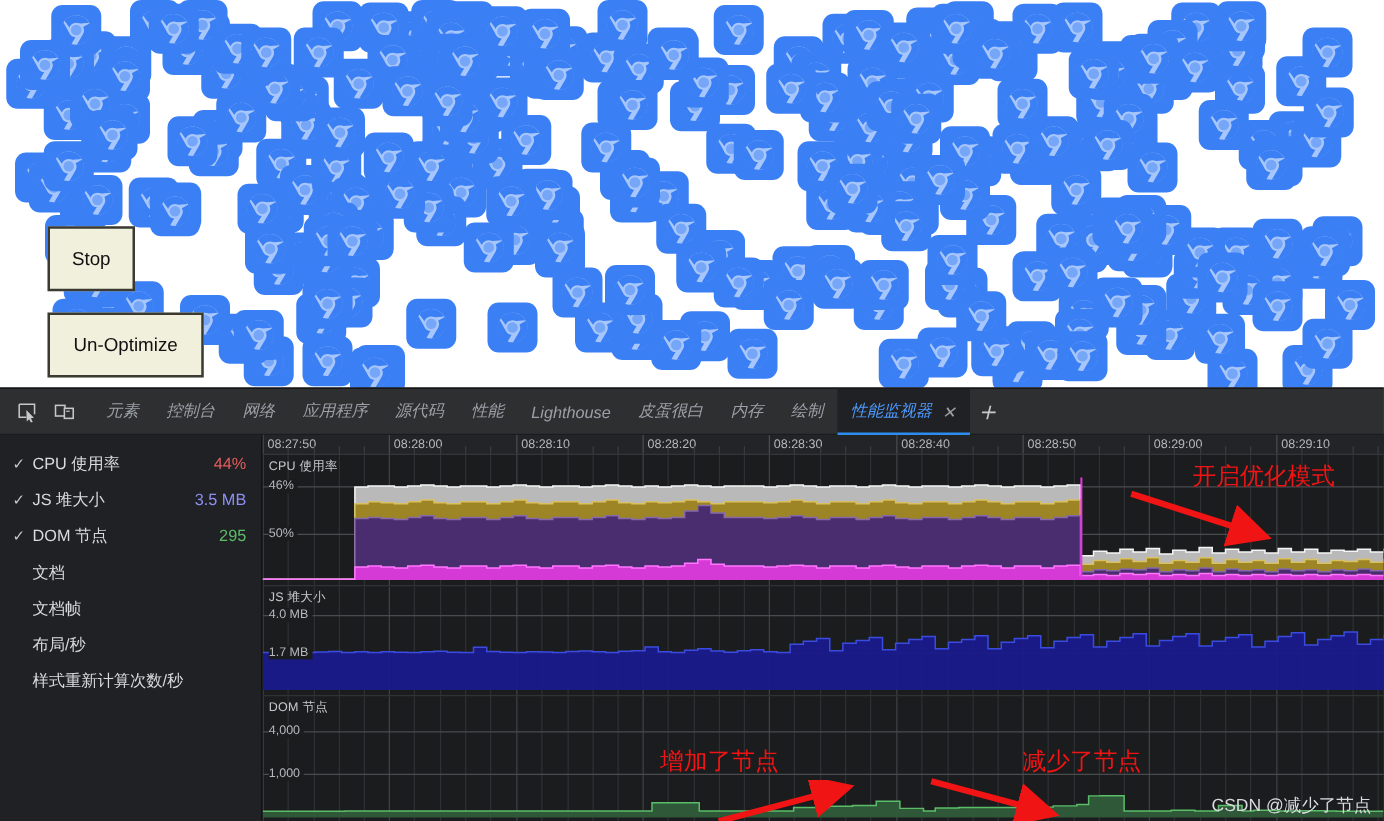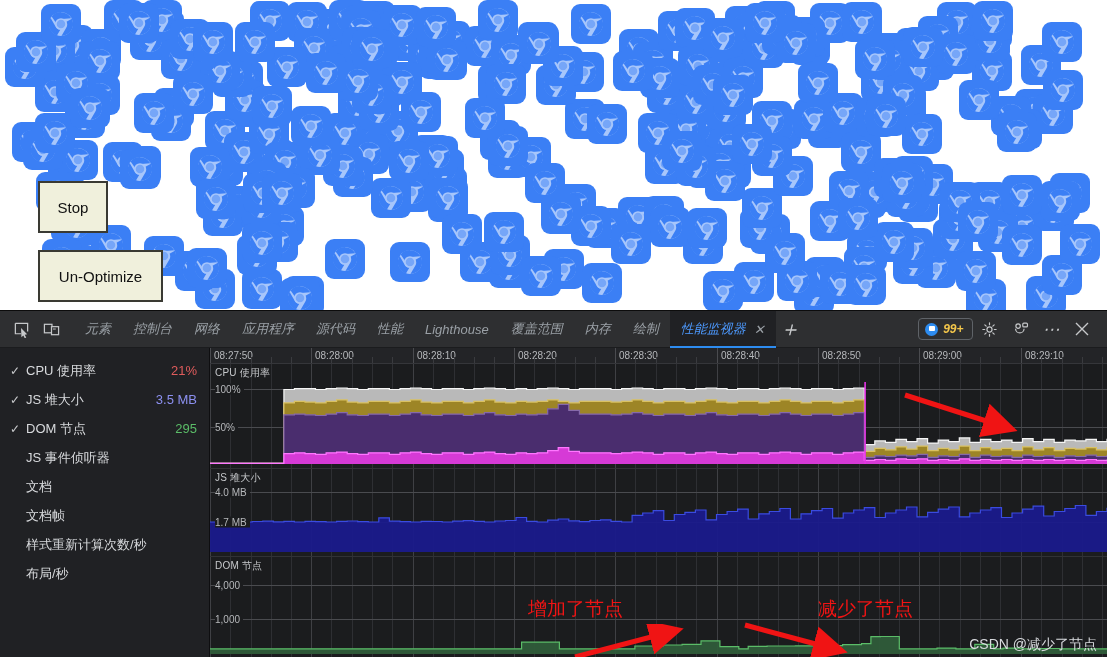--- a/index.html
+++ b/index.html
@@ -3190,103 +3190,73 @@
         <div class="panel-tab">
           <span>源代码</span>
         </div>
         <div class="panel-tab">
           <span>性能</span>
         </div>
         <div class="panel-tab latin">
           <span>Lighthouse</span>
         </div>
         <div class="panel-tab">
-          <span>覆盖范围</span>
+          <span>皮蛋很白</span>
         </div>
         <div class="panel-tab">
           <span>内存</span>
         </div>
         <div class="panel-tab">
           <span>绘制</span>
         </div>
         <div class="panel-tab active">
           <span>性能监视器</span>
           <span class="tab-close">✕</span>
         </div>
       </div>
     <div class="tb-plus">＋</div>
 
-    <div class="tb-right">
-      <div id="issues-badge">
-        <span class="icon-blue"></span>
-        <span class="cnt">99+</span>
-      </div>
-      <div class="tb-icon">
-        <svg width="17" height="17" viewBox="0 0 20 20" fill="none">
-          <circle cx="10" cy="10" r="3" stroke="#c6c8ca" stroke-width="1.4"></circle>
-          <path d="M10 2.2v2.2M10 15.6v2.2M2.2 10h2.2M15.6 10h2.2M4.5 4.5l1.6 1.6M13.9 13.9l1.6 1.6M15.5 4.5l-1.6 1.6M6.1 13.9l-1.6 1.6" stroke="#c6c8ca" stroke-width="1.4" stroke-linecap="round"></path>
-        </svg>
-      </div>
-      <div class="tb-icon">
-        <svg width="17" height="17" viewBox="0 0 20 20" fill="none">
-          <path d="M3 9a5 5 0 0 0 10 0" stroke="#c6c8ca" stroke-width="1.4" fill="none"></path>
-          <circle cx="6" cy="6" r="2.6" stroke="#c6c8ca" stroke-width="1.4"></circle>
-          <rect x="11.5" y="2.5" width="5.5" height="4.5" rx="1.2" stroke="#c6c8ca" stroke-width="1.4"></rect>
-        </svg>
-      </div>
-      <div class="tb-dots">⋯</div>
-      <div class="tb-icon">
-        <svg width="16" height="16" viewBox="0 0 16 16">
-          <path d="M2 2l12 12M14 2L2 14" stroke="#c6c8ca" stroke-width="1.4"></path>
-        </svg>
-      </div>
-    </div>
   </div>
 
   <div id="dt-body">
 
     <div id="metrics-sidebar">
         <div class="metric-row">
           <span class="metric-check">✓</span>
           <span class="metric-label">CPU 使用率</span>
-          <span class="metric-value" style="color: rgb(224, 92, 92);">21%</span>
+          <span class="metric-value" style="color: rgb(224, 92, 92);">44%</span>
         </div>
         <div class="metric-row">
           <span class="metric-check">✓</span>
           <span class="metric-label">JS 堆大小</span>
           <span class="metric-value" style="color: rgb(140, 144, 240);">3.5 MB</span>
         </div>
         <div class="metric-row">
           <span class="metric-check">✓</span>
           <span class="metric-label">DOM 节点</span>
           <span class="metric-value" style="color: rgb(91, 189, 104);">295</span>
         </div>
         <div class="metric-row">
           <span class="metric-check"></span>
-          <span class="metric-label">JS 事件侦听器</span>
-          <span class="metric-value"></span>
-        </div>
-        <div class="metric-row">
-          <span class="metric-check"></span>
           <span class="metric-label">文档</span>
           <span class="metric-value"></span>
         </div>
         <div class="metric-row">
           <span class="metric-check"></span>
           <span class="metric-label">文档帧</span>
           <span class="metric-value"></span>
         </div>
         <div class="metric-row">
           <span class="metric-check"></span>
-          <span class="metric-label">样式重新计算次数/秒</span>
+          <span class="metric-label">布局/秒</span>
           <span class="metric-value"></span>
         </div>
         <div class="metric-row">
           <span class="metric-check"></span>
-          <span class="metric-label">布局/秒</span>
+          <span class="metric-label">样式重新计算次数/秒</span>
           <span class="metric-value"></span>
         </div>
       </div>
 
     <div id="charts">
       <div id="timeline-ruler">
           <div class="tick-major" style="left:0px"></div>
           <div class="tick-label" style="left:0px">08:27:50</div>
           <div class="tick-minor" style="left:20px"></div>
           <div class="tick-minor" style="left:41px"></div>
@@ -3383,21 +3353,21 @@
           <div class="vgrid" style="left:750px"></div>
           <div class="vgrid" style="left:770px"></div>
           <div class="vgrid" style="left:790px"></div>
           <div class="vgrid major" style="left:811px"></div>
           <div class="vgrid" style="left:831px"></div>
           <div class="vgrid" style="left:852px"></div>
           <div class="vgrid" style="left:872px"></div>
           <div class="vgrid" style="left:892px"></div>
         <div class="pane-title">CPU 使用率</div>
       <div class="grid-line" style="top: 25.4545px;"></div>
-          <div class="grid-label" style="top: 25.4545px; background: rgb(27, 28, 30); padding-right: 3px; z-index: 6;">100%</div>
+          <div class="grid-label" style="top: 25.4545px; background: rgb(27, 28, 30); padding-right: 3px; z-index: 6;">46%</div>
           <div class="grid-line" style="top: 62.7273px;"></div>
           <div class="grid-label" style="top: 62.7273px; background: rgb(27, 28, 30); padding-right: 3px; z-index: 6;">50%</div>
           <svg class="chart-svg" width="897" height="104">
             <g transform="translate(0,18)">
               <path d="M0,81.3 L10.6,81.3 L10.6,81.3 L21.1,81.3 L21.1,81.3 L31.7,81.3 L31.7,81.3 L42.2,81.3 L42.2,81.3 L52.8,81.3 L52.8,81.3 L63.3,81.3 L63.3,81.3 L73.9,81.3 L73.9,7.5 L84.4,7.5 L84.4,6.7 L95.0,6.7 L95.0,6.7 L105.5,6.7 L105.5,7.5 L116.1,7.5 L116.1,6.7 L126.6,6.7 L126.6,6.0 L137.2,6.0 L137.2,6.7 L147.7,6.7 L147.7,7.5 L158.3,7.5 L158.3,6.7 L168.8,6.7 L168.8,6.7 L179.4,6.7 L179.4,7.5 L190.0,7.5 L190.0,6.7 L200.5,6.7 L200.5,6.0 L211.1,6.0 L211.1,6.7 L221.6,6.7 L221.6,7.5 L232.2,7.5 L232.2,6.7 L242.7,6.7 L242.7,6.7 L253.3,6.7 L253.3,7.5 L263.8,7.5 L263.8,6.7 L274.4,6.7 L274.4,6.0 L284.9,6.0 L284.9,6.7 L295.5,6.7 L295.5,7.5 L306.0,7.5 L306.0,6.7 L316.6,6.7 L316.6,7.5 L327.1,7.5 L327.1,6.7 L337.7,6.7 L337.7,6.0 L348.2,6.0 L348.2,6.7 L358.8,6.7 L358.8,7.5 L369.4,7.5 L369.4,6.7 L379.9,6.7 L379.9,6.7 L390.5,6.7 L390.5,6.7 L401.0,6.7 L401.0,7.5 L411.6,7.5 L411.6,6.7 L422.1,6.7 L422.1,6.0 L432.7,6.0 L432.7,6.7 L443.2,6.7 L443.2,7.5 L453.8,7.5 L453.8,6.7 L464.3,6.7 L464.3,6.7 L474.9,6.7 L474.9,7.5 L485.4,7.5 L485.4,6.7 L496.0,6.7 L496.0,6.0 L506.5,6.0 L506.5,6.7 L517.1,6.7 L517.1,7.5 L527.6,7.5 L527.6,6.7 L538.2,6.7 L538.2,6.7 L548.8,6.7 L548.8,7.5 L559.3,7.5 L559.3,6.7 L569.9,6.7 L569.9,6.0 L580.4,6.0 L580.4,6.7 L591.0,6.7 L591.0,7.5 L601.5,7.5 L601.5,6.7 L612.1,6.7 L612.1,6.7 L622.6,6.7 L622.6,7.5 L633.2,7.5 L633.2,6.7 L643.7,6.7 L643.7,6.0 L654.3,6.0 L654.3,62.6 L664.8,62.6 L664.8,58.9 L675.4,58.9 L675.4,60.4 L685.9,60.4 L685.9,57.4 L696.5,57.4 L696.5,59.6 L707.0,59.6 L707.0,56.7 L717.6,56.7 L717.6,61.1 L728.2,61.1 L728.2,58.1 L738.7,58.1 L738.7,59.6 L749.3,59.6 L749.3,55.9 L759.8,55.9 L759.8,60.4 L770.4,60.4 L770.4,57.4 L780.9,57.4 L780.9,59.6 L791.5,59.6 L791.5,58.1 L802.0,58.1 L802.0,60.4 L812.6,60.4 L812.6,56.7 L823.1,56.7 L823.1,59.6 L833.7,59.6 L833.7,57.4 L844.2,57.4 L844.2,60.4 L854.8,60.4 L854.8,58.1 L865.3,58.1 L865.3,58.9 L875.9,58.9 L875.9,57.4 L886.4,57.4 L886.4,59.6 L897.0,59.6 L897.0,56.7 L897,82 L0,82 Z" fill="#b9b9b9" fill-opacity="1"></path>
               <path d="M0,81.3 L10.6,81.3 L10.6,81.3 L21.1,81.3 L21.1,81.3 L31.7,81.3 L31.7,81.3 L42.2,81.3 L42.2,81.3 L52.8,81.3 L52.8,81.3 L63.3,81.3 L63.3,81.3 L73.9,81.3 L73.9,7.5 L84.4,7.5 L84.4,6.7 L95.0,6.7 L95.0,6.7 L105.5,6.7 L105.5,7.5 L116.1,7.5 L116.1,6.7 L126.6,6.7 L126.6,6.0 L137.2,6.0 L137.2,6.7 L147.7,6.7 L147.7,7.5 L158.3,7.5 L158.3,6.7 L168.8,6.7 L168.8,6.7 L179.4,6.7 L179.4,7.5 L190.0,7.5 L190.0,6.7 L200.5,6.7 L200.5,6.0 L211.1,6.0 L211.1,6.7 L221.6,6.7 L221.6,7.5 L232.2,7.5 L232.2,6.7 L242.7,6.7 L242.7,6.7 L253.3,6.7 L253.3,7.5 L263.8,7.5 L263.8,6.7 L274.4,6.7 L274.4,6.0 L284.9,6.0 L284.9,6.7 L295.5,6.7 L295.5,7.5 L306.0,7.5 L306.0,6.7 L316.6,6.7 L316.6,7.5 L327.1,7.5 L327.1,6.7 L337.7,6.7 L337.7,6.0 L348.2,6.0 L348.2,6.7 L358.8,6.7 L358.8,7.5 L369.4,7.5 L369.4,6.7 L379.9,6.7 L379.9,6.7 L390.5,6.7 L390.5,6.7 L401.0,6.7 L401.0,7.5 L411.6,7.5 L411.6,6.7 L422.1,6.7 L422.1,6.0 L432.7,6.0 L432.7,6.7 L443.2,6.7 L443.2,7.5 L453.8,7.5 L453.8,6.7 L464.3,6.7 L464.3,6.7 L474.9,6.7 L474.9,7.5 L485.4,7.5 L485.4,6.7 L496.0,6.7 L496.0,6.0 L506.5,6.0 L506.5,6.7 L517.1,6.7 L517.1,7.5 L527.6,7.5 L527.6,6.7 L538.2,6.7 L538.2,6.7 L548.8,6.7 L548.8,7.5 L559.3,7.5 L559.3,6.7 L569.9,6.7 L569.9,6.0 L580.4,6.0 L580.4,6.7 L591.0,6.7 L591.0,7.5 L601.5,7.5 L601.5,6.7 L612.1,6.7 L612.1,6.7 L622.6,6.7 L622.6,7.5 L633.2,7.5 L633.2,6.7 L643.7,6.7 L643.7,6.0 L654.3,6.0 L654.3,62.6 L664.8,62.6 L664.8,58.9 L675.4,58.9 L675.4,60.4 L685.9,60.4 L685.9,57.4 L696.5,57.4 L696.5,59.6 L707.0,59.6 L707.0,56.7 L717.6,56.7 L717.6,61.1 L728.2,61.1 L728.2,58.1 L738.7,58.1 L738.7,59.6 L749.3,59.6 L749.3,55.9 L759.8,55.9 L759.8,60.4 L770.4,60.4 L770.4,57.4 L780.9,57.4 L780.9,59.6 L791.5,59.6 L791.5,58.1 L802.0,58.1 L802.0,60.4 L812.6,60.4 L812.6,56.7 L823.1,56.7 L823.1,59.6 L833.7,59.6 L833.7,57.4 L844.2,57.4 L844.2,60.4 L854.8,60.4 L854.8,58.1 L865.3,58.1 L865.3,58.9 L875.9,58.9 L875.9,57.4 L886.4,57.4 L886.4,59.6 L897.0,59.6 L897.0,56.7" fill="none" stroke="rgb(245,245,245)" stroke-width="1.2"></path>
               <path d="M0,81.3 L10.6,81.3 L10.6,81.3 L21.1,81.3 L21.1,81.3 L31.7,81.3 L31.7,81.3 L42.2,81.3 L42.2,81.3 L52.8,81.3 L52.8,81.3 L63.3,81.3 L63.3,81.3 L73.9,81.3 L73.9,20.9 L84.4,20.9 L84.4,19.4 L95.0,19.4 L95.0,20.1 L105.5,20.1 L105.5,20.9 L116.1,20.9 L116.1,19.4 L126.6,19.4 L126.6,17.9 L137.2,17.9 L137.2,20.1 L147.7,20.1 L147.7,20.9 L158.3,20.9 L158.3,19.4 L168.8,19.4 L168.8,19.4 L179.4,19.4 L179.4,20.9 L190.0,20.9 L190.0,19.4 L200.5,19.4 L200.5,17.9 L211.1,17.9 L211.1,20.1 L221.6,20.1 L221.6,20.9 L232.2,20.9 L232.2,19.4 L242.7,19.4 L242.7,19.4 L253.3,19.4 L253.3,20.9 L263.8,20.9 L263.8,19.4 L274.4,19.4 L274.4,17.9 L284.9,17.9 L284.9,20.1 L295.5,20.1 L295.5,20.9 L306.0,20.9 L306.0,19.4 L316.6,19.4 L316.6,20.1 L327.1,20.1 L327.1,19.4 L337.7,19.4 L337.7,17.9 L348.2,17.9 L348.2,19.4 L358.8,19.4 L358.8,20.9 L369.4,20.9 L369.4,19.4 L379.9,19.4 L379.9,19.4 L390.5,19.4 L390.5,19.4 L401.0,19.4 L401.0,20.1 L411.6,20.1 L411.6,19.4 L422.1,19.4 L422.1,17.9 L432.7,17.9 L432.7,19.4 L443.2,19.4 L443.2,20.9 L453.8,20.9 L453.8,19.4 L464.3,19.4 L464.3,19.4 L474.9,19.4 L474.9,20.9 L485.4,20.9 L485.4,19.4 L496.0,19.4 L496.0,17.9 L506.5,17.9 L506.5,20.1 L517.1,20.1 L517.1,20.9 L527.6,20.9 L527.6,19.4 L538.2,19.4 L538.2,19.4 L548.8,19.4 L548.8,20.9 L559.3,20.9 L559.3,19.4 L569.9,19.4 L569.9,17.9 L580.4,17.9 L580.4,19.4 L591.0,19.4 L591.0,20.9 L601.5,20.9 L601.5,19.4 L612.1,19.4 L612.1,19.4 L622.6,19.4 L622.6,20.9 L633.2,20.9 L633.2,19.4 L643.7,19.4 L643.7,17.9 L654.3,17.9 L654.3,69.3 L664.8,69.3 L664.8,66.3 L675.4,66.3 L675.4,67.8 L685.9,67.8 L685.9,64.9 L696.5,64.9 L696.5,67.1 L707.0,67.1 L707.0,64.1 L717.6,64.1 L717.6,68.6 L728.2,68.6 L728.2,66.3 L738.7,66.3 L738.7,67.8 L749.3,67.8 L749.3,64.1 L759.8,64.1 L759.8,68.6 L770.4,68.6 L770.4,65.6 L780.9,65.6 L780.9,67.8 L791.5,67.8 L791.5,66.3 L802.0,66.3 L802.0,68.6 L812.6,68.6 L812.6,64.9 L823.1,64.9 L823.1,67.8 L833.7,67.8 L833.7,65.6 L844.2,65.6 L844.2,68.6 L854.8,68.6 L854.8,66.3 L865.3,66.3 L865.3,67.1 L875.9,67.1 L875.9,65.6 L886.4,65.6 L886.4,67.8 L897.0,67.8 L897.0,64.9 L897,82 L0,82 Z" fill="#9d8526" fill-opacity="1"></path>
               <path d="M0,81.3 L10.6,81.3 L10.6,81.3 L21.1,81.3 L21.1,81.3 L31.7,81.3 L31.7,81.3 L42.2,81.3 L42.2,81.3 L52.8,81.3 L52.8,81.3 L63.3,81.3 L63.3,81.3 L73.9,81.3 L73.9,20.9 L84.4,20.9 L84.4,19.4 L95.0,19.4 L95.0,20.1 L105.5,20.1 L105.5,20.9 L116.1,20.9 L116.1,19.4 L126.6,19.4 L126.6,17.9 L137.2,17.9 L137.2,20.1 L147.7,20.1 L147.7,20.9 L158.3,20.9 L158.3,19.4 L168.8,19.4 L168.8,19.4 L179.4,19.4 L179.4,20.9 L190.0,20.9 L190.0,19.4 L200.5,19.4 L200.5,17.9 L211.1,17.9 L211.1,20.1 L221.6,20.1 L221.6,20.9 L232.2,20.9 L232.2,19.4 L242.7,19.4 L242.7,19.4 L253.3,19.4 L253.3,20.9 L263.8,20.9 L263.8,19.4 L274.4,19.4 L274.4,17.9 L284.9,17.9 L284.9,20.1 L295.5,20.1 L295.5,20.9 L306.0,20.9 L306.0,19.4 L316.6,19.4 L316.6,20.1 L327.1,20.1 L327.1,19.4 L337.7,19.4 L337.7,17.9 L348.2,17.9 L348.2,19.4 L358.8,19.4 L358.8,20.9 L369.4,20.9 L369.4,19.4 L379.9,19.4 L379.9,19.4 L390.5,19.4 L390.5,19.4 L401.0,19.4 L401.0,20.1 L411.6,20.1 L411.6,19.4 L422.1,19.4 L422.1,17.9 L432.7,17.9 L432.7,19.4 L443.2,19.4 L443.2,20.9 L453.8,20.9 L453.8,19.4 L464.3,19.4 L464.3,19.4 L474.9,19.4 L474.9,20.9 L485.4,20.9 L485.4,19.4 L496.0,19.4 L496.0,17.9 L506.5,17.9 L506.5,20.1 L517.1,20.1 L517.1,20.9 L527.6,20.9 L527.6,19.4 L538.2,19.4 L538.2,19.4 L548.8,19.4 L548.8,20.9 L559.3,20.9 L559.3,19.4 L569.9,19.4 L569.9,17.9 L580.4,17.9 L580.4,19.4 L591.0,19.4 L591.0,20.9 L601.5,20.9 L601.5,19.4 L612.1,19.4 L612.1,19.4 L622.6,19.4 L622.6,20.9 L633.2,20.9 L633.2,19.4 L643.7,19.4 L643.7,17.9 L654.3,17.9 L654.3,69.3 L664.8,69.3 L664.8,66.3 L675.4,66.3 L675.4,67.8 L685.9,67.8 L685.9,64.9 L696.5,64.9 L696.5,67.1 L707.0,67.1 L707.0,64.1 L717.6,64.1 L717.6,68.6 L728.2,68.6 L728.2,66.3 L738.7,66.3 L738.7,67.8 L749.3,67.8 L749.3,64.1 L759.8,64.1 L759.8,68.6 L770.4,68.6 L770.4,65.6 L780.9,65.6 L780.9,67.8 L791.5,67.8 L791.5,66.3 L802.0,66.3 L802.0,68.6 L812.6,68.6 L812.6,64.9 L823.1,64.9 L823.1,67.8 L833.7,67.8 L833.7,65.6 L844.2,65.6 L844.2,68.6 L854.8,68.6 L854.8,66.3 L865.3,66.3 L865.3,67.1 L875.9,67.1 L875.9,65.6 L886.4,65.6 L886.4,67.8 L897.0,67.8 L897.0,64.9" fill="none" stroke="rgb(217,193,98)" stroke-width="1.2"></path>
               <path d="M0,81.3 L10.6,81.3 L10.6,81.3 L21.1,81.3 L21.1,81.3 L31.7,81.3 L31.7,81.3 L42.2,81.3 L42.2,81.3 L52.8,81.3 L52.8,81.3 L63.3,81.3 L63.3,81.3 L73.9,81.3 L73.9,32.8 L84.4,32.8 L84.4,32.1 L95.0,32.1 L95.0,32.8 L105.5,32.8 L105.5,33.5 L116.1,33.5 L116.1,32.1 L126.6,32.1 L126.6,30.6 L137.2,30.6 L137.2,32.8 L147.7,32.8 L147.7,33.5 L158.3,33.5 L158.3,32.1 L168.8,32.1 L168.8,32.1 L179.4,32.1 L179.4,33.5 L190.0,33.5 L190.0,32.1 L200.5,32.1 L200.5,30.6 L211.1,30.6 L211.1,32.8 L221.6,32.8 L221.6,33.5 L232.2,33.5 L232.2,32.1 L242.7,32.1 L242.7,32.1 L253.3,32.1 L253.3,33.5 L263.8,33.5 L263.8,32.1 L274.4,32.1 L274.4,30.6 L284.9,30.6 L284.9,32.8 L295.5,32.8 L295.5,33.5 L306.0,33.5 L306.0,32.1 L316.6,32.1 L316.6,32.8 L327.1,32.8 L327.1,32.1 L337.7,32.1 L337.7,26.8 L348.2,26.8 L348.2,22.4 L358.8,22.4 L358.8,28.3 L369.4,28.3 L369.4,32.1 L379.9,32.1 L379.9,32.1 L390.5,32.1 L390.5,32.1 L401.0,32.1 L401.0,32.8 L411.6,32.8 L411.6,32.1 L422.1,32.1 L422.1,30.6 L432.7,30.6 L432.7,32.1 L443.2,32.1 L443.2,33.5 L453.8,33.5 L453.8,32.1 L464.3,32.1 L464.3,32.1 L474.9,32.1 L474.9,33.5 L485.4,33.5 L485.4,32.1 L496.0,32.1 L496.0,30.6 L506.5,30.6 L506.5,32.8 L517.1,32.8 L517.1,33.5 L527.6,33.5 L527.6,32.1 L538.2,32.1 L538.2,32.1 L548.8,32.1 L548.8,33.5 L559.3,33.5 L559.3,32.1 L569.9,32.1 L569.9,30.6 L580.4,30.6 L580.4,32.1 L591.0,32.1 L591.0,33.5 L601.5,33.5 L601.5,32.1 L612.1,32.1 L612.1,32.1 L622.6,32.1 L622.6,33.5 L633.2,33.5 L633.2,32.1 L643.7,32.1 L643.7,30.6 L654.3,30.6 L654.3,75.3 L664.8,75.3 L664.8,73.8 L675.4,73.8 L675.4,74.5 L685.9,74.5 L685.9,73.1 L696.5,73.1 L696.5,73.8 L707.0,73.8 L707.0,72.3 L717.6,72.3 L717.6,75.3 L728.2,75.3 L728.2,73.8 L738.7,73.8 L738.7,74.5 L749.3,74.5 L749.3,72.3 L759.8,72.3 L759.8,75.3 L770.4,75.3 L770.4,73.1 L780.9,73.1 L780.9,74.5 L791.5,74.5 L791.5,73.8 L802.0,73.8 L802.0,75.3 L812.6,75.3 L812.6,73.1 L823.1,73.1 L823.1,74.5 L833.7,74.5 L833.7,73.8 L844.2,73.8 L844.2,75.3 L854.8,75.3 L854.8,73.8 L865.3,73.8 L865.3,74.5 L875.9,74.5 L875.9,73.1 L886.4,73.1 L886.4,74.5 L897.0,74.5 L897.0,73.1 L897,82 L0,82 Z" fill="#4a2d6e" fill-opacity="1"></path>
               <path d="M0,81.3 L10.6,81.3 L10.6,81.3 L21.1,81.3 L21.1,81.3 L31.7,81.3 L31.7,81.3 L42.2,81.3 L42.2,81.3 L52.8,81.3 L52.8,81.3 L63.3,81.3 L63.3,81.3 L73.9,81.3 L73.9,32.8 L84.4,32.8 L84.4,32.1 L95.0,32.1 L95.0,32.8 L105.5,32.8 L105.5,33.5 L116.1,33.5 L116.1,32.1 L126.6,32.1 L126.6,30.6 L137.2,30.6 L137.2,32.8 L147.7,32.8 L147.7,33.5 L158.3,33.5 L158.3,32.1 L168.8,32.1 L168.8,32.1 L179.4,32.1 L179.4,33.5 L190.0,33.5 L190.0,32.1 L200.5,32.1 L200.5,30.6 L211.1,30.6 L211.1,32.8 L221.6,32.8 L221.6,33.5 L232.2,33.5 L232.2,32.1 L242.7,32.1 L242.7,32.1 L253.3,32.1 L253.3,33.5 L263.8,33.5 L263.8,32.1 L274.4,32.1 L274.4,30.6 L284.9,30.6 L284.9,32.8 L295.5,32.8 L295.5,33.5 L306.0,33.5 L306.0,32.1 L316.6,32.1 L316.6,32.8 L327.1,32.8 L327.1,32.1 L337.7,32.1 L337.7,26.8 L348.2,26.8 L348.2,22.4 L358.8,22.4 L358.8,28.3 L369.4,28.3 L369.4,32.1 L379.9,32.1 L379.9,32.1 L390.5,32.1 L390.5,32.1 L401.0,32.1 L401.0,32.8 L411.6,32.8 L411.6,32.1 L422.1,32.1 L422.1,30.6 L432.7,30.6 L432.7,32.1 L443.2,32.1 L443.2,33.5 L453.8,33.5 L453.8,32.1 L464.3,32.1 L464.3,32.1 L474.9,32.1 L474.9,33.5 L485.4,33.5 L485.4,32.1 L496.0,32.1 L496.0,30.6 L506.5,30.6 L506.5,32.8 L517.1,32.8 L517.1,33.5 L527.6,33.5 L527.6,32.1 L538.2,32.1 L538.2,32.1 L548.8,32.1 L548.8,33.5 L559.3,33.5 L559.3,32.1 L569.9,32.1 L569.9,30.6 L580.4,30.6 L580.4,32.1 L591.0,32.1 L591.0,33.5 L601.5,33.5 L601.5,32.1 L612.1,32.1 L612.1,32.1 L622.6,32.1 L622.6,33.5 L633.2,33.5 L633.2,32.1 L643.7,32.1 L643.7,30.6 L654.3,30.6 L654.3,75.3 L664.8,75.3 L664.8,73.8 L675.4,73.8 L675.4,74.5 L685.9,74.5 L685.9,73.1 L696.5,73.1 L696.5,73.8 L707.0,73.8 L707.0,72.3 L717.6,72.3 L717.6,75.3 L728.2,75.3 L728.2,73.8 L738.7,73.8 L738.7,74.5 L749.3,74.5 L749.3,72.3 L759.8,72.3 L759.8,75.3 L770.4,75.3 L770.4,73.1 L780.9,73.1 L780.9,74.5 L791.5,74.5 L791.5,73.8 L802.0,73.8 L802.0,75.3 L812.6,75.3 L812.6,73.1 L823.1,73.1 L823.1,74.5 L833.7,74.5 L833.7,73.8 L844.2,73.8 L844.2,75.3 L854.8,75.3 L854.8,73.8 L865.3,73.8 L865.3,74.5 L875.9,74.5 L875.9,73.1 L886.4,73.1 L886.4,74.5 L897.0,74.5 L897.0,73.1" fill="none" stroke="rgb(134,105,170)" stroke-width="1.2"></path>
@@ -3519,20 +3489,21 @@
           <div class="grid-line" style="top: 62.4167px;"></div>
           <div class="grid-label" style="top: 62.4167px; background: rgb(27, 28, 30); padding-right: 3px; z-index: 6;">1,000</div>
           <svg class="chart-svg" width="897" height="101">
             <g transform="translate(0,14)">
               <path d="M0,77.9 L9.4,77.9 L9.4,77.9 L18.9,77.9 L18.9,77.9 L28.3,77.9 L28.3,77.9 L37.8,77.9 L37.8,77.9 L47.2,77.9 L47.2,77.9 L56.7,77.9 L56.7,77.9 L66.1,77.9 L66.1,77.8 L75.5,77.8 L75.5,77.8 L85.0,77.8 L85.0,77.8 L94.4,77.8 L94.4,77.8 L103.9,77.8 L103.9,77.8 L113.3,77.8 L113.3,77.8 L122.7,77.8 L122.7,77.8 L132.2,77.8 L132.2,77.8 L141.6,77.8 L141.6,77.8 L151.1,77.8 L151.1,77.8 L160.5,77.8 L160.5,77.8 L170.0,77.8 L170.0,77.8 L179.4,77.8 L179.4,77.8 L188.8,77.8 L188.8,77.8 L198.3,77.8 L198.3,77.8 L207.7,77.8 L207.7,77.8 L217.2,77.8 L217.2,77.8 L226.6,77.8 L226.6,77.8 L236.1,77.8 L236.1,77.8 L245.5,77.8 L245.5,77.8 L254.9,77.8 L254.9,77.8 L264.4,77.8 L264.4,77.8 L273.8,77.8 L273.8,77.8 L283.3,77.8 L283.3,77.8 L292.7,77.8 L292.7,77.8 L302.1,77.8 L302.1,77.8 L311.6,77.8 L311.6,71.2 L321.0,71.2 L321.0,71.2 L330.5,71.2 L330.5,71.2 L339.9,71.2 L339.9,71.2 L349.4,71.2 L349.4,77.8 L358.8,77.8 L358.8,77.8 L368.2,77.8 L368.2,77.8 L377.7,77.8 L377.7,77.8 L387.1,77.8 L387.1,77.8 L396.6,77.8 L396.6,77.8 L406.0,77.8 L406.0,77.8 L415.5,77.8 L415.5,77.8 L424.9,77.8 L424.9,75.0 L434.3,75.0 L434.3,75.0 L443.8,75.0 L443.8,75.0 L453.2,75.0 L453.2,74.0 L462.7,74.0 L462.7,74.0 L472.1,74.0 L472.1,73.3 L481.5,73.3 L481.5,73.3 L491.0,73.3 L491.0,69.9 L500.4,69.9 L500.4,69.9 L509.9,69.9 L509.9,75.7 L519.3,75.7 L519.3,75.7 L528.8,75.7 L528.8,77.8 L538.2,77.8 L538.2,75.4 L547.6,75.4 L547.6,75.4 L557.1,75.4 L557.1,75.0 L566.5,75.0 L566.5,75.0 L576.0,75.0 L576.0,75.0 L585.4,75.0 L585.4,74.9 L594.9,74.9 L594.9,74.9 L604.3,74.9 L604.3,74.9 L613.7,74.9 L613.7,74.7 L623.2,74.7 L623.2,74.7 L632.6,74.7 L632.6,73.7 L642.1,73.7 L642.1,73.7 L651.5,73.7 L651.5,72.6 L660.9,72.6 L660.9,65.7 L670.4,65.7 L670.4,65.5 L679.8,65.5 L679.8,65.5 L689.3,65.5 L689.3,77.8 L698.7,77.8 L698.7,77.8 L708.2,77.8 L708.2,77.8 L717.6,77.8 L717.6,77.8 L727.0,77.8 L727.0,77.1 L736.5,77.1 L736.5,77.1 L745.9,77.1 L745.9,77.8 L755.4,77.8 L755.4,77.8 L764.8,77.8 L764.8,73.3 L774.3,73.3 L774.3,73.3 L783.7,73.3 L783.7,77.8 L793.1,77.8 L793.1,77.1 L802.6,77.1 L802.6,77.1 L812.0,77.1 L812.0,77.8 L821.5,77.8 L821.5,77.8 L830.9,77.8 L830.9,77.5 L840.3,77.5 L840.3,77.5 L849.8,77.5 L849.8,77.8 L859.2,77.8 L859.2,77.9 L868.7,77.9 L868.7,77.9 L878.1,77.9 L878.1,77.9 L887.6,77.9 L887.6,77.9 L897.0,77.9 L897.0,77.9 L897,83 L0,83 Z" fill="#2f5c3a" fill-opacity="0.95"></path>
               <path d="M0,77.9 L9.4,77.9 L9.4,77.9 L18.9,77.9 L18.9,77.9 L28.3,77.9 L28.3,77.9 L37.8,77.9 L37.8,77.9 L47.2,77.9 L47.2,77.9 L56.7,77.9 L56.7,77.9 L66.1,77.9 L66.1,77.8 L75.5,77.8 L75.5,77.8 L85.0,77.8 L85.0,77.8 L94.4,77.8 L94.4,77.8 L103.9,77.8 L103.9,77.8 L113.3,77.8 L113.3,77.8 L122.7,77.8 L122.7,77.8 L132.2,77.8 L132.2,77.8 L141.6,77.8 L141.6,77.8 L151.1,77.8 L151.1,77.8 L160.5,77.8 L160.5,77.8 L170.0,77.8 L170.0,77.8 L179.4,77.8 L179.4,77.8 L188.8,77.8 L188.8,77.8 L198.3,77.8 L198.3,77.8 L207.7,77.8 L207.7,77.8 L217.2,77.8 L217.2,77.8 L226.6,77.8 L226.6,77.8 L236.1,77.8 L236.1,77.8 L245.5,77.8 L245.5,77.8 L254.9,77.8 L254.9,77.8 L264.4,77.8 L264.4,77.8 L273.8,77.8 L273.8,77.8 L283.3,77.8 L283.3,77.8 L292.7,77.8 L292.7,77.8 L302.1,77.8 L302.1,77.8 L311.6,77.8 L311.6,71.2 L321.0,71.2 L321.0,71.2 L330.5,71.2 L330.5,71.2 L339.9,71.2 L339.9,71.2 L349.4,71.2 L349.4,77.8 L358.8,77.8 L358.8,77.8 L368.2,77.8 L368.2,77.8 L377.7,77.8 L377.7,77.8 L387.1,77.8 L387.1,77.8 L396.6,77.8 L396.6,77.8 L406.0,77.8 L406.0,77.8 L415.5,77.8 L415.5,77.8 L424.9,77.8 L424.9,75.0 L434.3,75.0 L434.3,75.0 L443.8,75.0 L443.8,75.0 L453.2,75.0 L453.2,74.0 L462.7,74.0 L462.7,74.0 L472.1,74.0 L472.1,73.3 L481.5,73.3 L481.5,73.3 L491.0,73.3 L491.0,69.9 L500.4,69.9 L500.4,69.9 L509.9,69.9 L509.9,75.7 L519.3,75.7 L519.3,75.7 L528.8,75.7 L528.8,77.8 L538.2,77.8 L538.2,75.4 L547.6,75.4 L547.6,75.4 L557.1,75.4 L557.1,75.0 L566.5,75.0 L566.5,75.0 L576.0,75.0 L576.0,75.0 L585.4,75.0 L585.4,74.9 L594.9,74.9 L594.9,74.9 L604.3,74.9 L604.3,74.9 L613.7,74.9 L613.7,74.7 L623.2,74.7 L623.2,74.7 L632.6,74.7 L632.6,73.7 L642.1,73.7 L642.1,73.7 L651.5,73.7 L651.5,72.6 L660.9,72.6 L660.9,65.7 L670.4,65.7 L670.4,65.5 L679.8,65.5 L679.8,65.5 L689.3,65.5 L689.3,77.8 L698.7,77.8 L698.7,77.8 L708.2,77.8 L708.2,77.8 L717.6,77.8 L717.6,77.8 L727.0,77.8 L727.0,77.1 L736.5,77.1 L736.5,77.1 L745.9,77.1 L745.9,77.8 L755.4,77.8 L755.4,77.8 L764.8,77.8 L764.8,73.3 L774.3,73.3 L774.3,73.3 L783.7,73.3 L783.7,77.8 L793.1,77.8 L793.1,77.1 L802.6,77.1 L802.6,77.1 L812.0,77.1 L812.0,77.8 L821.5,77.8 L821.5,77.8 L830.9,77.8 L830.9,77.5 L840.3,77.5 L840.3,77.5 L849.8,77.5 L849.8,77.8 L859.2,77.8 L859.2,77.9 L868.7,77.9 L868.7,77.9 L878.1,77.9 L878.1,77.9 L887.6,77.9 L887.6,77.9 L897.0,77.9 L897.0,77.9" fill="none" stroke="#5bbd68" stroke-width="1.2"></path>
             </g>
           </svg>
         </div>
 
+      <div class="anno-text" id="anno-opt" style="left:744px; top:20px;">开启优化模式</div>
       <svg class="anno-arrow" style="left:690px; top:42px;" width="130" height="48">
         <defs>
             <marker id="ah1" markerWidth="7" markerHeight="7" refX="5" refY="3.5" orient="auto">
           <path d="M0,0 L7,3.5 L0,7 z" fill="#f01414"></path>
             </marker>
           </defs>
         <line x1="5" y1="5" x2="108" y2="38" stroke="#f01414" stroke-width="5" marker-end="url(#ah1)"></line>
       </svg>
 
       <div class="anno-text" id="anno-add" style="left:318px; top:248px;">增加了节点</div>

